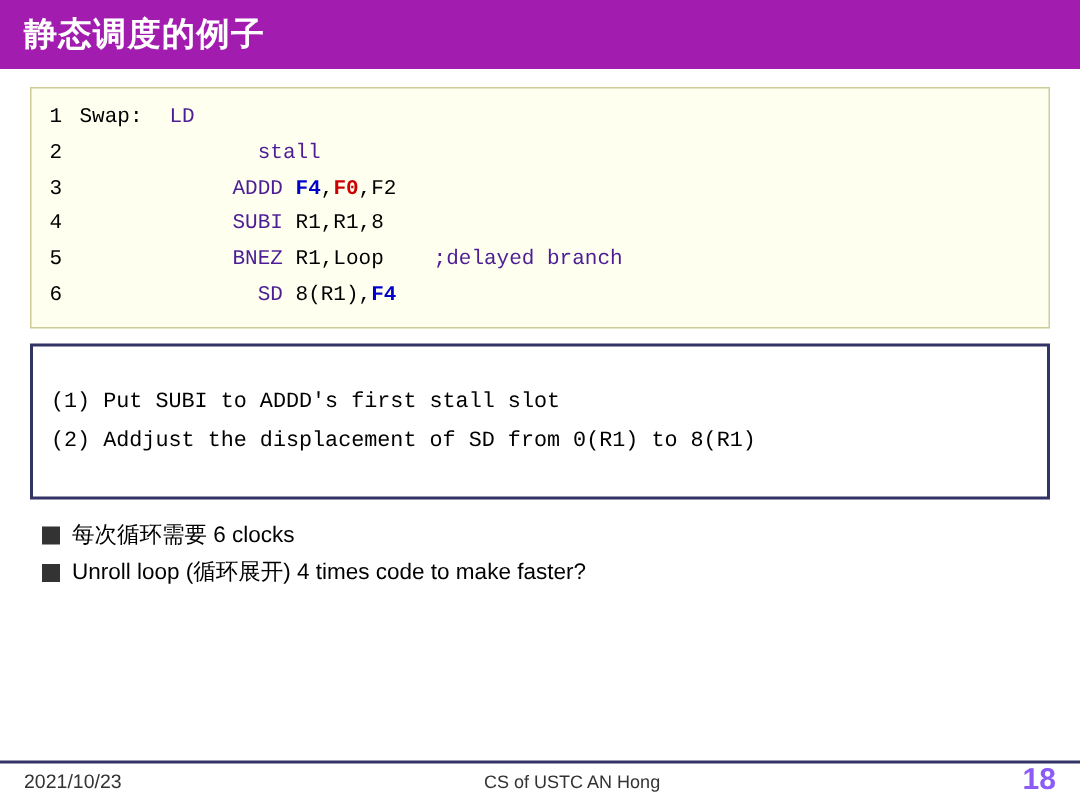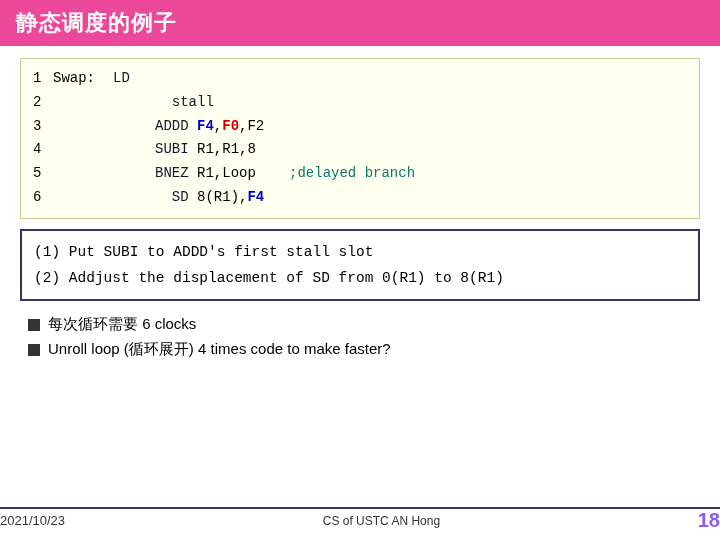--- a/index.html
+++ b/index.html
@@ -8,21 +8,21 @@
       width: 720px;
       height: 540px;
       background: #ffffff;
       font-family: Arial, sans-serif;
       overflow: hidden;
       position: relative;
     }
 
     
     .title-bar {
-      background: #ec4899;
+      background: #a21caf;
       padding: 8px 16px;
       display: flex;
       align-items: flex-start;
     }
     .title-text {
       color: #ffffff;
       font-size: 22px;
       font-weight: bold;
       letter-spacing: 1px;
     }
@@ -54,49 +54,49 @@
       display: inline-block;
     }
 
     .code-label {
       color: #000000;
       min-width: 60px;
       display: inline-block;
     }
 
     .code-instr {
-      color: #0f172a;
+      color: #4c1d95;
       min-width: 50px;
       display: inline-block;
     }
 
     .code-operands {
       color: #000000;
       display: inline-block;
     }
 
     .code-comment {
-      color: #0f766e;
+      color: #4c1d95;
       margin-left: 8px;
     }
 
     .highlight-blue {
       color: #0000cc;
       font-weight: bold;
     }
 
     .highlight-red {
       color: #cc0000;
       font-weight: bold;
     }
 
     
     .desc-box {
       border: 2px solid #333366;
-      padding: 8px 12px;
+      padding: 24px 12px;
       margin-bottom: 10px;
       font-family: 'Courier New', monospace;
       font-size: 14.5px;
       line-height: 1.8;
       color: #000000;
     }
 
     
     .bullet-section {
       padding: 4px 8px;
@@ -127,21 +127,21 @@
 
     
     .footer {
       position: absolute;
       bottom: 8px;
       left: 0;
       right: 0;
       display: flex;
       justify-content: space-between;
       align-items: center;
-      padding: 0 0;
+      padding: 0 16px;
       border-top: 2px solid #333366;
     }
 
     .footer-left {
       font-size: 13px;
       color: #333;
     }
 
     .footer-center {
       font-size: 12px;

